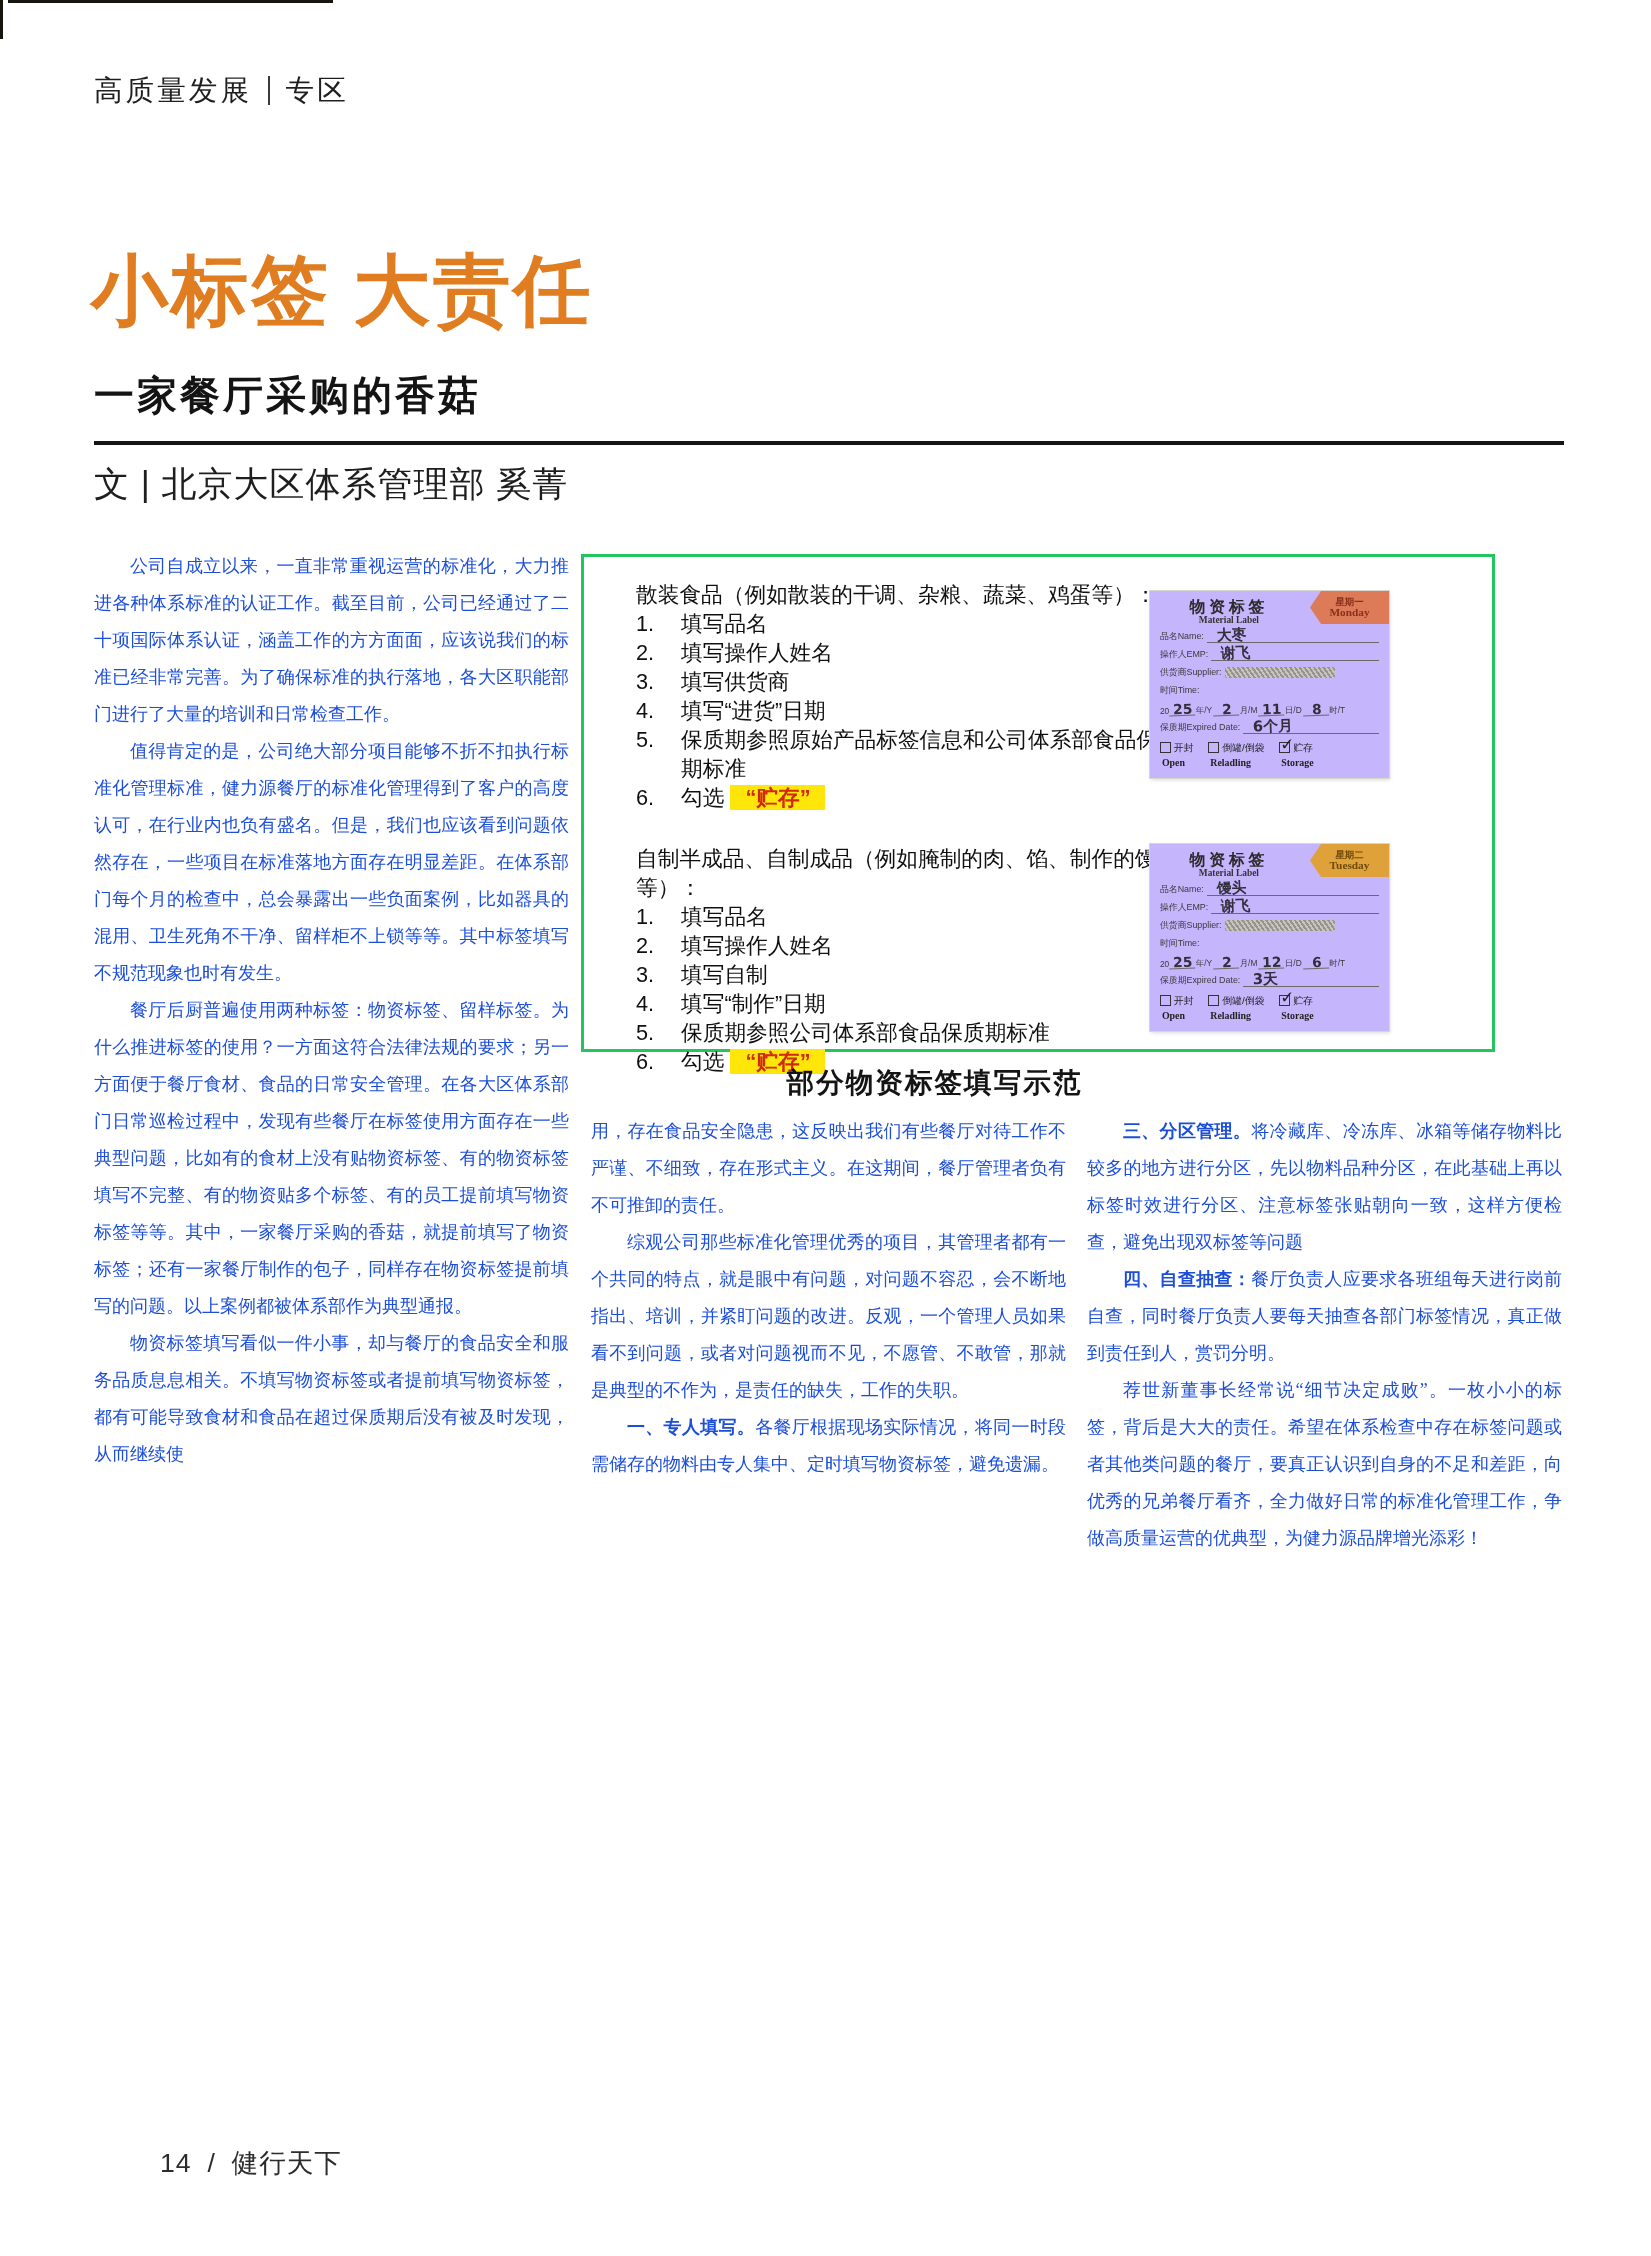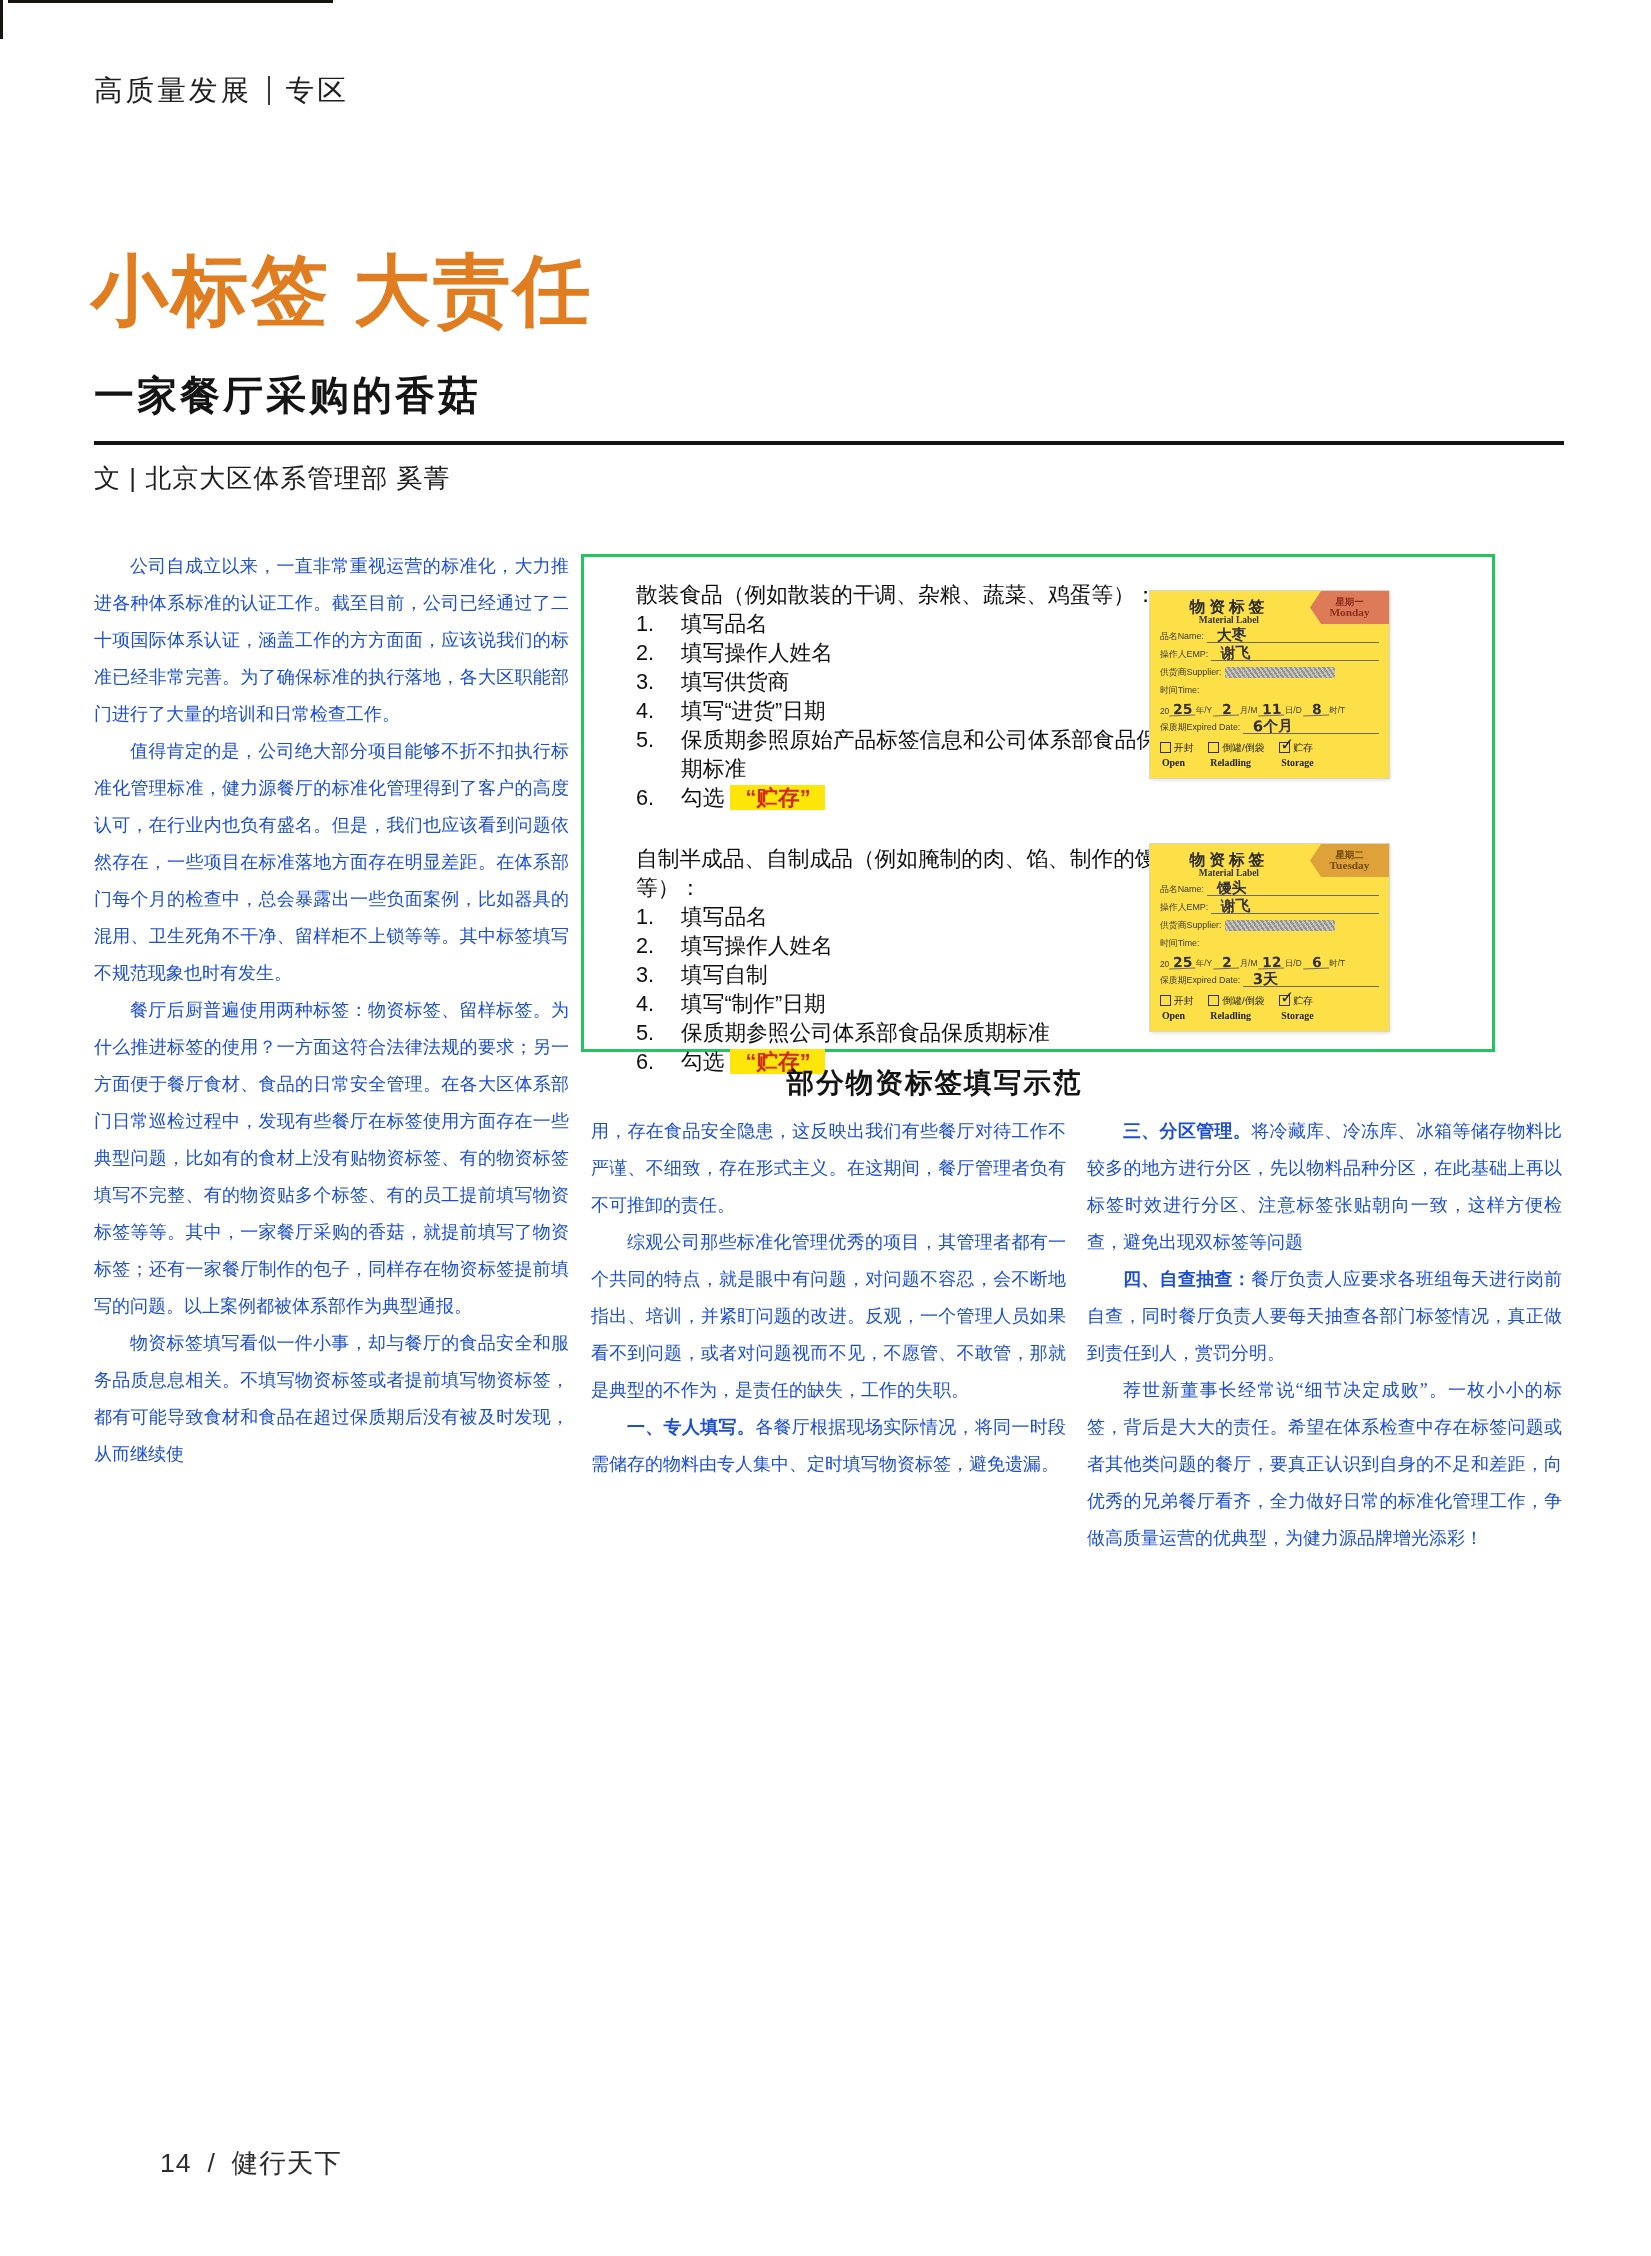--- a/index.html
+++ b/index.html
@@ -17,35 +17,35 @@
 
   .title{position:absolute;left:91px;top:240px;
     font-family:"Liberation Serif","DejaVu Serif",serif;
     font-weight:900;font-size:77px;letter-spacing:3px;}
 
   .subtitle{position:absolute;left:94px;top:368px;font-weight:900;font-size:40px;
     color:#141414;letter-spacing:3px;}
 
   .rule{position:absolute;left:94px;top:441px;width:1470px;height:3.9px;background:#141414;}
 
-  .byline{position:absolute;left:94px;top:461px;font-size:26px;color:#1e1e1e;letter-spacing:1px;}
+  .byline{position:absolute;left:94px;top:461px;font-size:35px;color:#1e1e1e;letter-spacing:1px;}
 
   
   .figure-box{position:absolute;left:581px;top:554px;width:914px;height:498px;
     border:3px solid #22c55e;box-sizing:border-box;background:#fff;}
   .fig-list{position:absolute;left:52px;width:552px;font-weight:500;font-size:21.7px;
     line-height:29px;color:#101010;}
   .fig-list.l1{top:22.7px;}
   .fig-list.l2{top:287px;}
   .fig-row{display:flex;}
   .fig-num{width:45px;flex:none;}
   .hl{font-weight:700;padding:0 15px;}
 
   
-  .mat-label{position:absolute;left:566px;width:239px;height:187px;background:#fde047;
+  .mat-label{position:absolute;left:566px;width:239px;height:187px;background:#c4b5fd;
     box-shadow:0 0 0 1px #d9d6ca, 1px 2px 3.9px rgba(0,0,0,.15);
     padding:6.9px 9.9px;box-sizing:border-box;color:#333;}
   .mat-label.m1{top:34px;}
   .mat-label.m2{top:287px;}
   .ml-head{display:flex;align-items:flex-start;}
   .ml-titles{margin-left:29.6px;text-align:center;}
   .ml-title-cn{font-size:15.8px;font-weight:700;letter-spacing:3.9px;color:#2a2a2a;line-height:1.1;}
   .ml-title-en{font-size:9.4px;font-weight:700;font-family:"Liberation Serif","DejaVu Serif",serif;color:#333;}
   .ml-ribbon{margin-left:auto;margin-top:-6.9px;margin-right:-9.9px;width:79px;height:33px;
     clip-path:polygon(0 50%,14% 0,100% 0,100% 100%,14% 100%);

